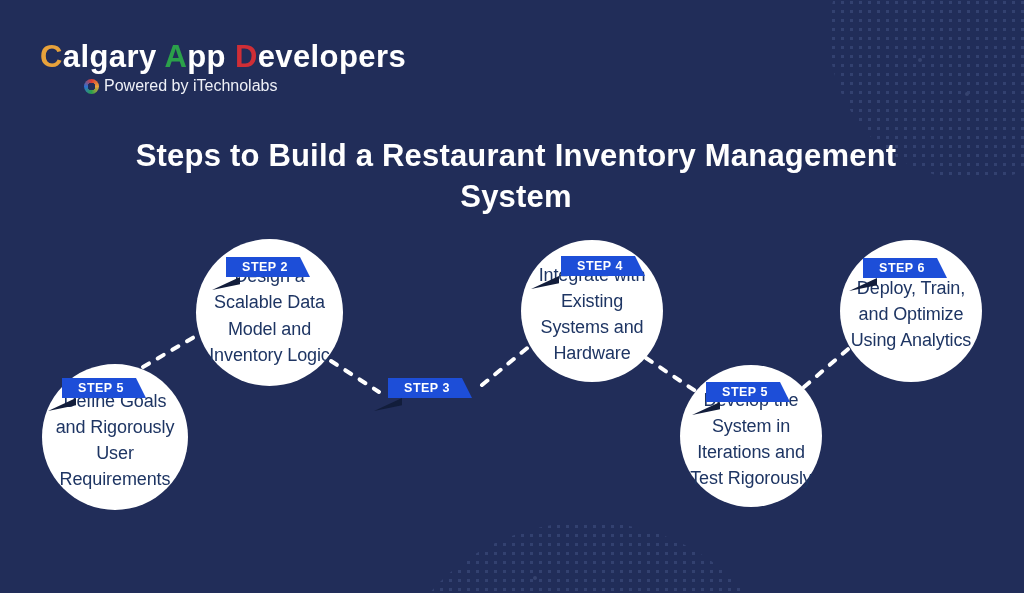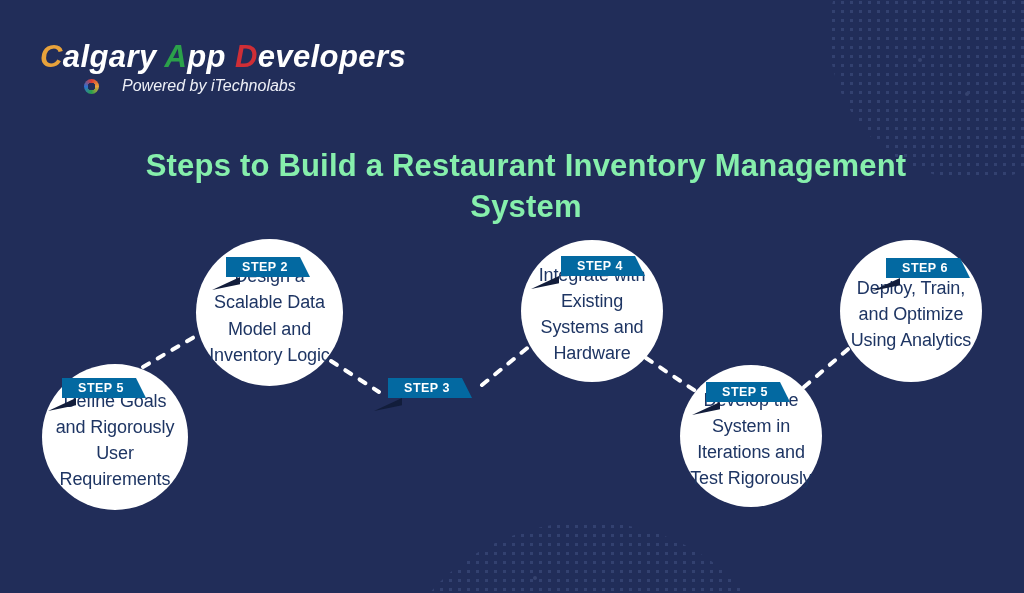--- a/index.html
+++ b/index.html
@@ -13,39 +13,39 @@
   .dots {
     position:absolute; border-radius:50%; z-index:0;
     background-image: radial-gradient(circle, #334170 1.6px, transparent 1.8px);
     background-size: 9px 9px;
   }
   .dots-tr { width:290px; height:290px; right:-95px; top:-110px; }
   .dots-bottom { width:410px; height:390px; left:383px; top:522px; }
   .stray-dot { position:absolute; width:4px; height:4px; border-radius:50%; background:#36436f; z-index:0; }
 
   
-  .logo { position:absolute; left:40px; top:40px; z-index:2;font-style:italic; }
+  .logo { position:absolute; left:40px; top:40px; z-index:2; }
   .logo-line { font-size:31px; font-weight:bold; color:#ffffff; letter-spacing:0.4px; line-height:1.1; }
   .logo-c { color:#e8a23b; }
   .logo-a { color:#2ba14a; }
   .logo-d { color:#cf2e36; }
-  .powered { display:flex; align-items:center; gap:23px; margin-top:3px; margin-left:44px;
+  .powered { display:flex; align-items:center; gap:5px; margin-top:3px; margin-left:44px;
              color:#eef0f7; font-size:16px; }
   .ring {
     width:15px; height:15px; border-radius:50%; flex:none;
     background:
       radial-gradient(circle, #212d59 0 3.6px, transparent 3.8px),
       conic-gradient(#d93a34, #e8a23b, #2ba14a, #2e6fd0, #d93a34);
   }
 
   
   .title {
     position:absolute; top:131px; left:50%; transform:translateX(-50%);
-    width:860px; margin:14px; text-align:center; z-index:2;
-    color:#86efac; font-size:31px; font-weight:800; line-height:1.33; letter-spacing:0.2px;
+    width:860px; margin:4px; text-align:center; z-index:2;
+    color:#ffffff; font-size:31px; font-weight:800; line-height:1.33; letter-spacing:0.2px;
   }
 
   
   .connectors { position:absolute; left:0; top:0; z-index:1; }
   .connectors line { stroke:#ffffff; stroke-width:4; stroke-linecap:round; stroke-dasharray:7 10; }
 
   
   .circle {
     position:absolute; z-index:2; background:#ffffff; border-radius:50%;
     display:flex; align-items:center; justify-content:center; text-align:center;
@@ -58,36 +58,36 @@
   .c2 { left:196px; top:239px; width:147px; height:147px; }
   .c3 { left:361px; top:363px; width:145px; height:145px; }
   .c4 { left:521px; top:240px; width:142px; height:142px; }
   .c5 { left:680px; top:365px; width:142px; height:142px; }
   .c6 { left:840px; top:240px; width:142px; height:142px; }
 
   
   .banner { position:absolute; z-index:3; }
   .flag {
     position:relative; min-width:84px; height:20px; box-sizing:border-box;
-    background:#0369a1; color:#ffffff;
+    background:#1d4ed8; color:#ffffff;
     font-size:12.5px; font-weight:bold; letter-spacing:0.5px;
     display:flex; align-items:center; justify-content:center; padding:0 16px 0 10px;
     clip-path: polygon(0 0, calc(100% - 10px) 0, 100% 100%, 0 100%);
   }
   .fold {
     position:absolute; top:100%; left:-14px; width:28px; height:13px;
     background:#121d3b;
     clip-path: polygon(100% 0, 0 100%, 100% 55%);
   }
   .b1 { left:62px;  top:378px; }
   .b2 { left:226px; top:257px; }
   .b3 { left:388px; top:378px; }
   .b4 { left:545px; top:256px;padding-left:16px; }
   .b5 { left:706px; top:382px; }
-  .b6 { left:886px; top:258px; }
+  .b6 { left:863px; top:258px; }
 </style>
 </head>
 <body>
 
 <div class="canvas">
 
   <div class="dots dots-tr"></div>
   <div class="dots dots-bottom"></div>
   <div class="stray-dot" style="left:918px; top:58px;"></div>
   <div class="stray-dot" style="left:965px; top:92px;"></div>

